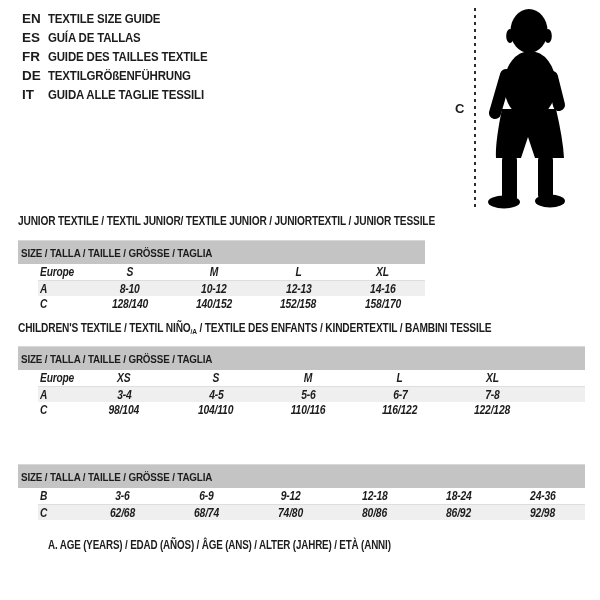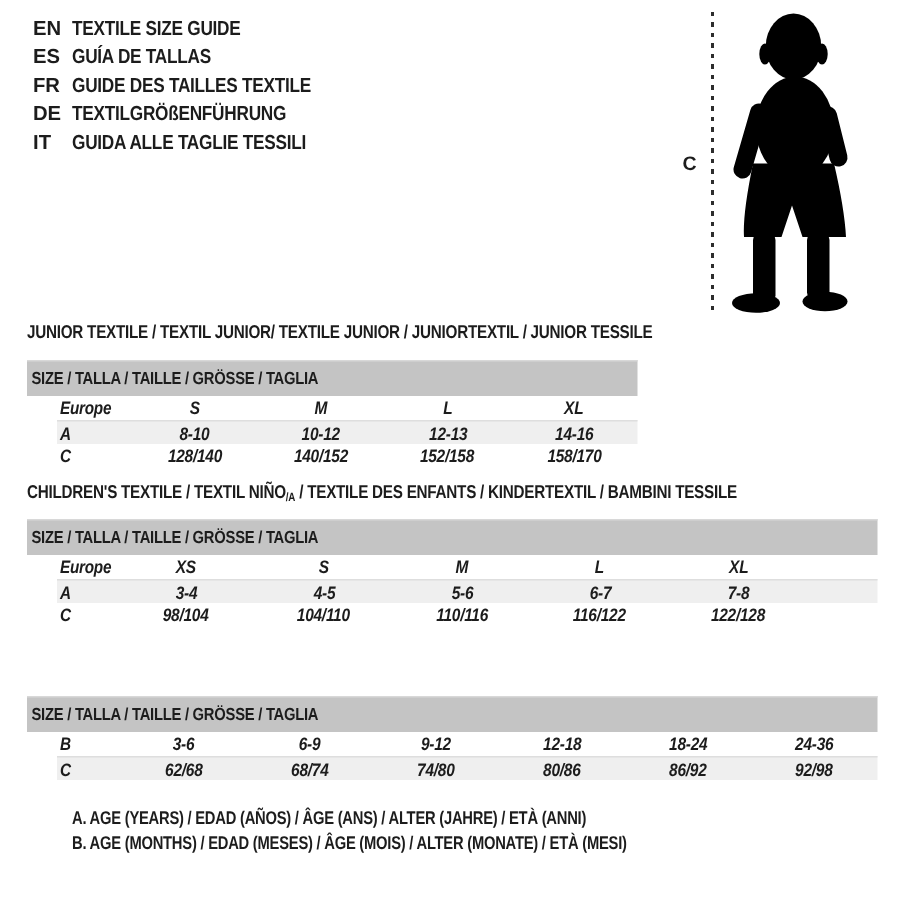--- a/index.html
+++ b/index.html
@@ -250,18 +250,15 @@
       <span class="val">
           <i class="cxc">92/98</i>
         </span>
     </div>
   </div>
 
   <div class="legend">
     <div class="legend-line">
       <span class="cx" style="transform:scaleX(.8)">A. AGE (YEARS) / EDAD (AÑOS) / ÂGE (ANS) / ALTER (JAHRE) / ETÀ (ANNI)</span>
     </div>
-    <div class="legend-line">
-      <span class="cx" style="transform:scaleX(.8)">B. AGE (MONTHS) / EDAD (MESES) / ÂGE (MOIS) / ALTER (MONATE) / ETÀ (MESI)</span>
-    </div>
   </div>
 
 </div>
 
 </body></html>

